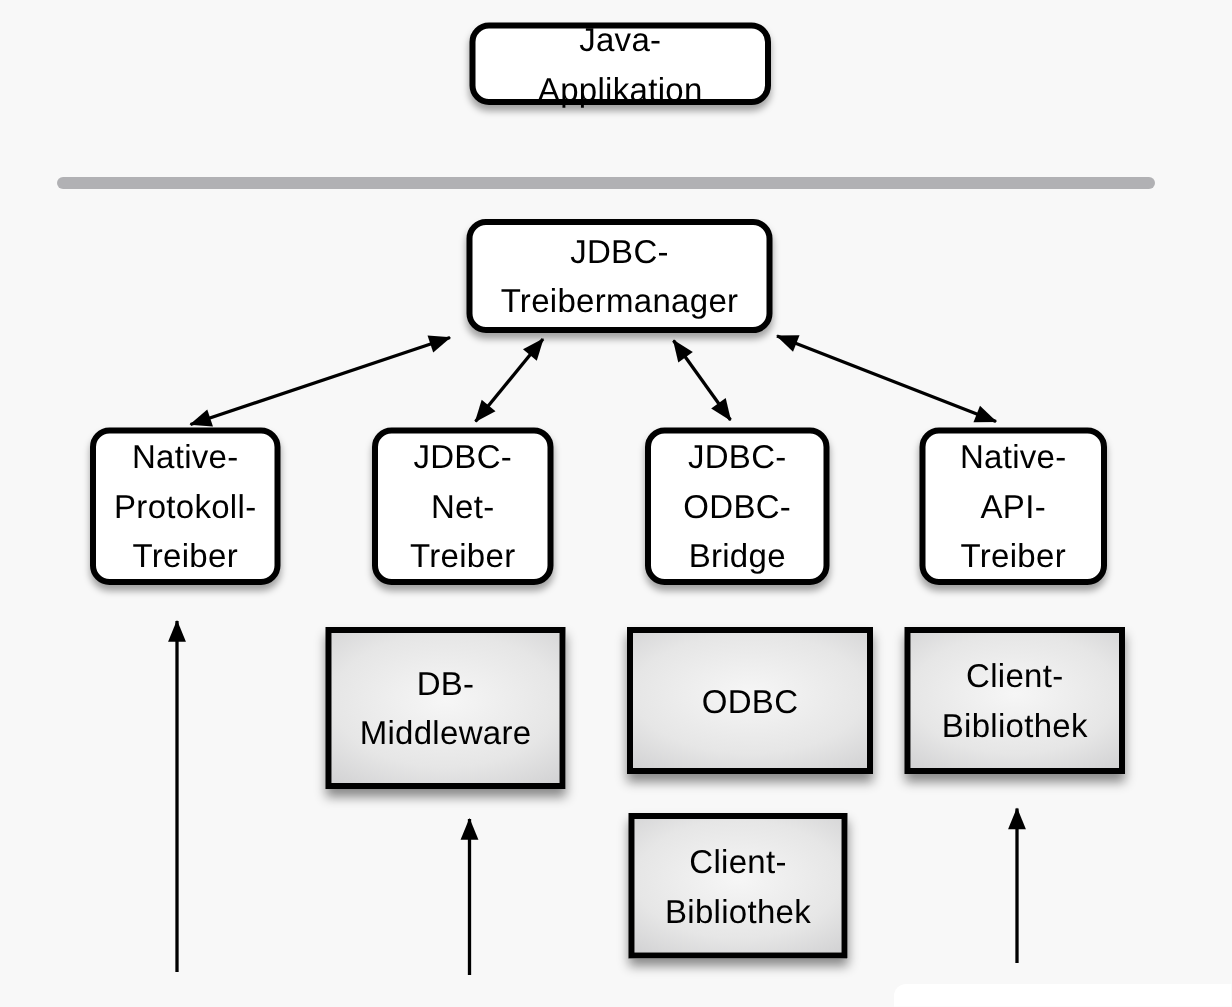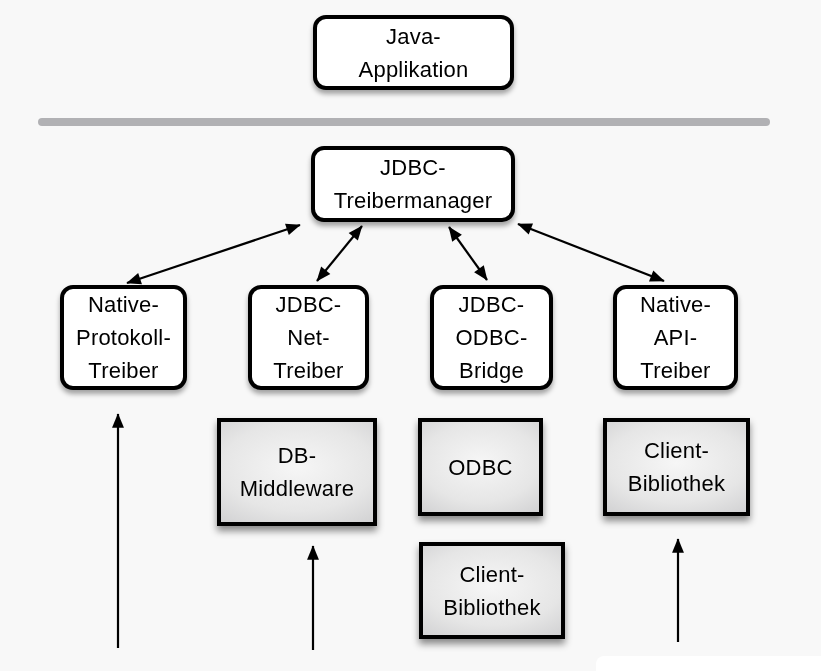--- a/index.html
+++ b/index.html
@@ -34,28 +34,28 @@
     box-shadow: 0 4px 5px rgba(0,0,0,0.35);
   }
   .gray-box {
     background: radial-gradient(ellipse 95% 85% at 50% 45%, #f6f6f6 0%, #e6e6e6 52%, #c7c7c9 100%);
     border: 4px solid #000000;
     border-radius: 0;
     box-shadow: 0 5px 7px rgba(0,0,0,0.45);
   }
 
   
-  #n-java        { left: 313px; top: 15px;  width: 201px; height: 75px; }
+  #n-java        { left: 313px; top: 15px;  width: 201px; height: 55px; }
   #n-manager     { left: 311px; top: 146px; width: 204px; height: 76px; }
   #n-driver1     { left: 60px;  top: 285px; width: 127px; height: 105px; }
   #n-driver2     { left: 248px; top: 285px; width: 121px; height: 105px; }
   #n-driver3     { left: 430px; top: 285px; width: 123px; height: 105px; }
   #n-driver4     { left: 613px; top: 285px; width: 125px; height: 105px; }
   #n-middleware  { left: 217px; top: 418px; width: 160px; height: 108px; }
-  #n-odbc        { left: 418px; top: 418px; width: 125px; height: 98px; }
+  #n-odbc        { left: 418px; top: 418px; width: 164px; height: 98px; }
   #n-clientR     { left: 603px; top: 418px; width: 147px; height: 98px; }
   #n-clientB     { left: 419px; top: 542px; width: 146px; height: 97px; }
 
   .divider-line {
     position: absolute;
     left: 38px; top: 118px;
     width: 732px; height: 8px;
     border-radius: 4px;
     background: #b1b1b4;
   }

